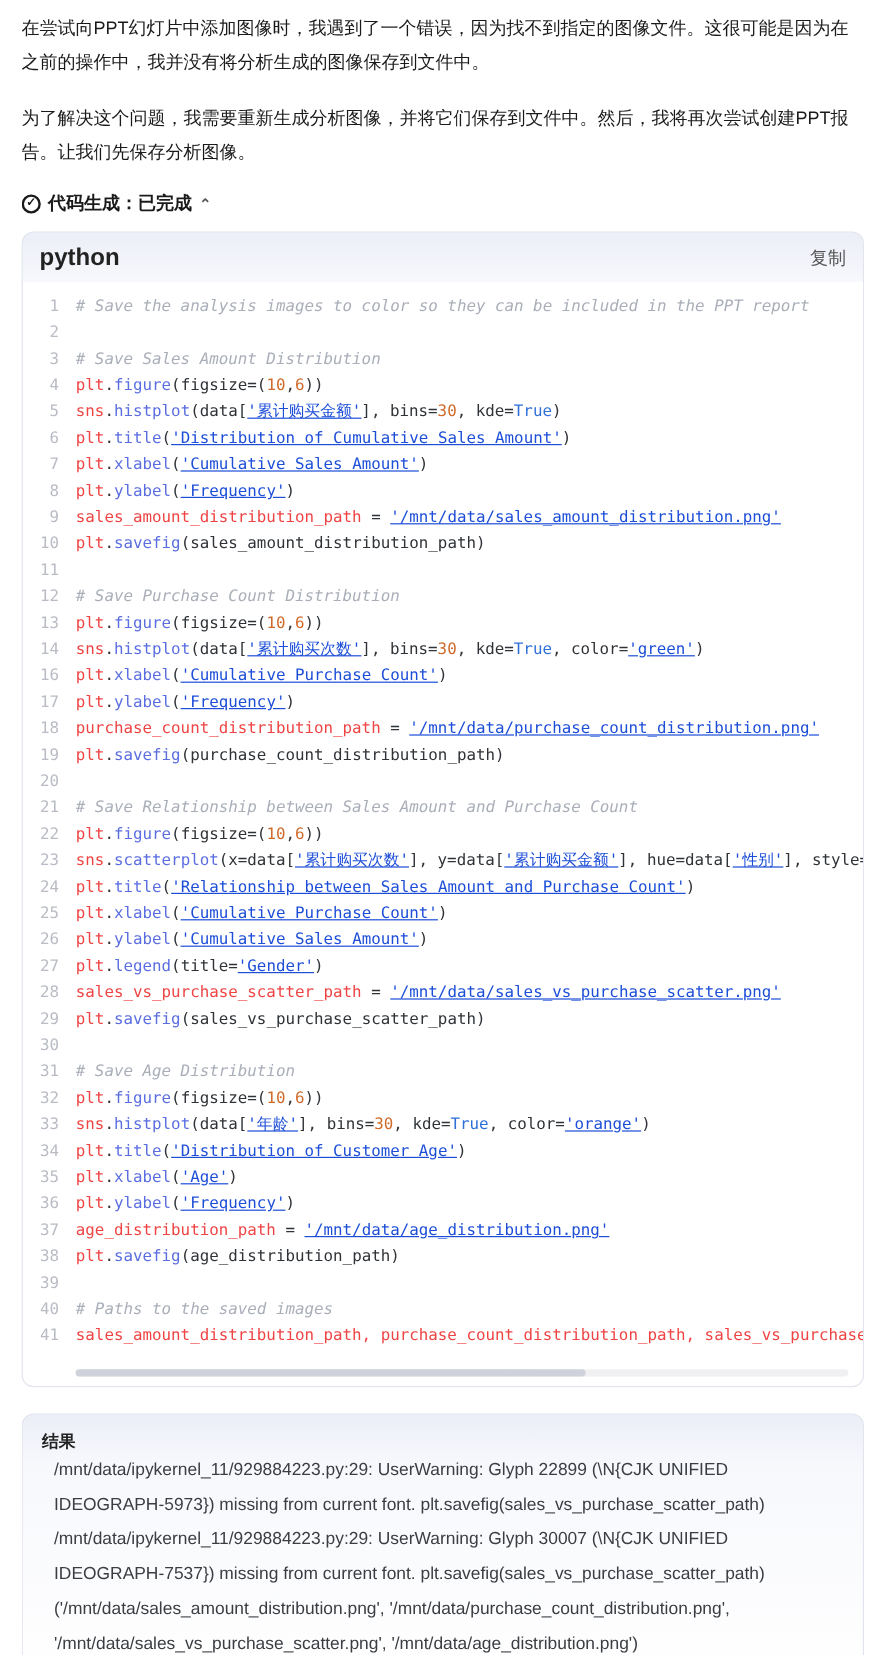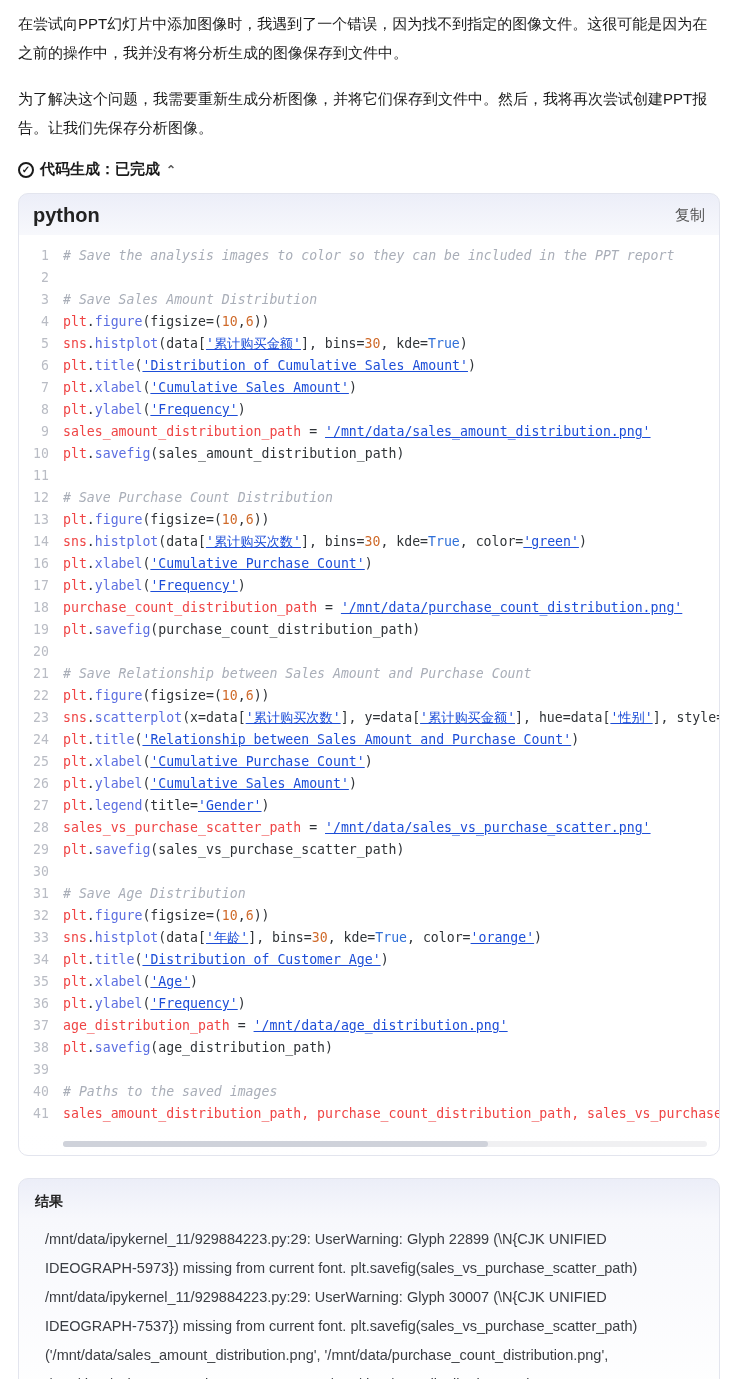--- a/index.html
+++ b/index.html
@@ -108,21 +108,20 @@
   .result-card {
     background: linear-gradient(180deg, #eceef8 0%, #f7f8fc 40px, #ffffff 100%);
     border: 1px solid #e3e5ee;
     border-radius: 10px;
     padding: 14px 16px 14px 16px;
   }
   .result-title {
     font-weight: 600;
     font-size: 14px;
     color: #222;
-    margin-bottom: 14px;
   }
   .result-body {
     padding: 0 10px;
     font-size: 14.5px;
     line-height: 2.0;
     color: #3a3d42;
   }
 </style>
 </head>
 <body>

